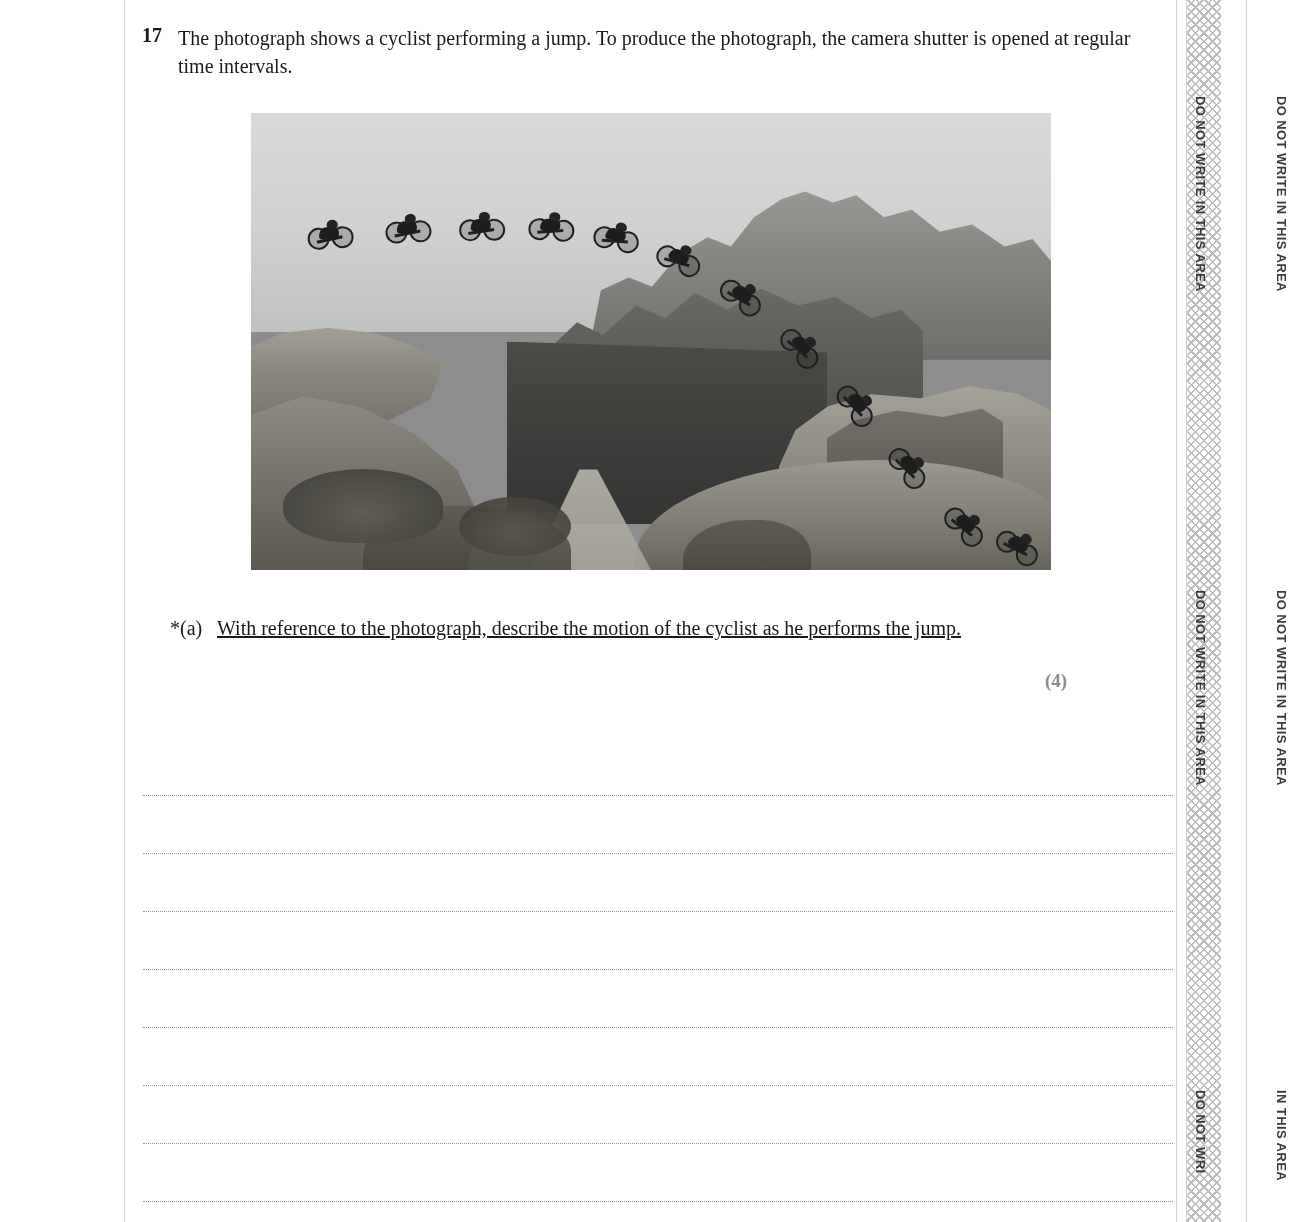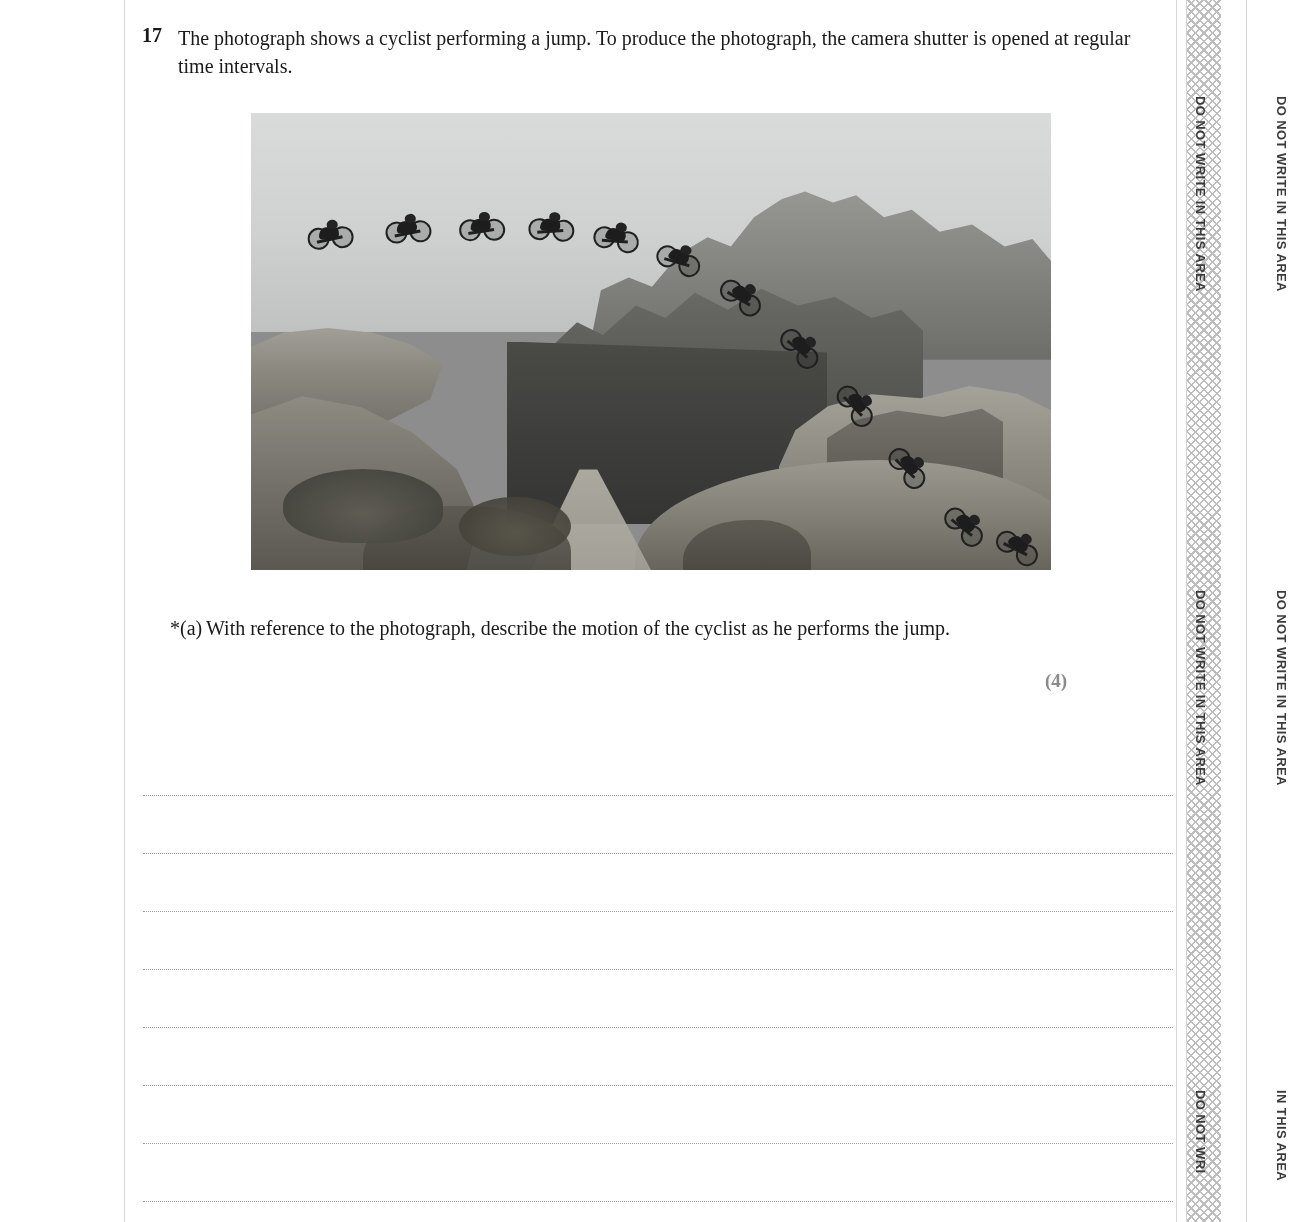--- a/index.html
+++ b/index.html
@@ -257,21 +257,22 @@
     font-size: 20px;
     line-height: 29px;
     color: #1a1a1a;
   }
   .part-a .label {
     position: absolute;
     left: 0;
     top: 0;
   }
   .part-a .body {
-    margin-left: 36px;
+    margin-left: 47px;
+    text-decoration: underline;
   }
   .marks {
     position: absolute;
     left: 1045px;
     top: 670px;
     font-size: 19px;
     font-weight: bold;
     color: #8a8a8a;
   }
 

